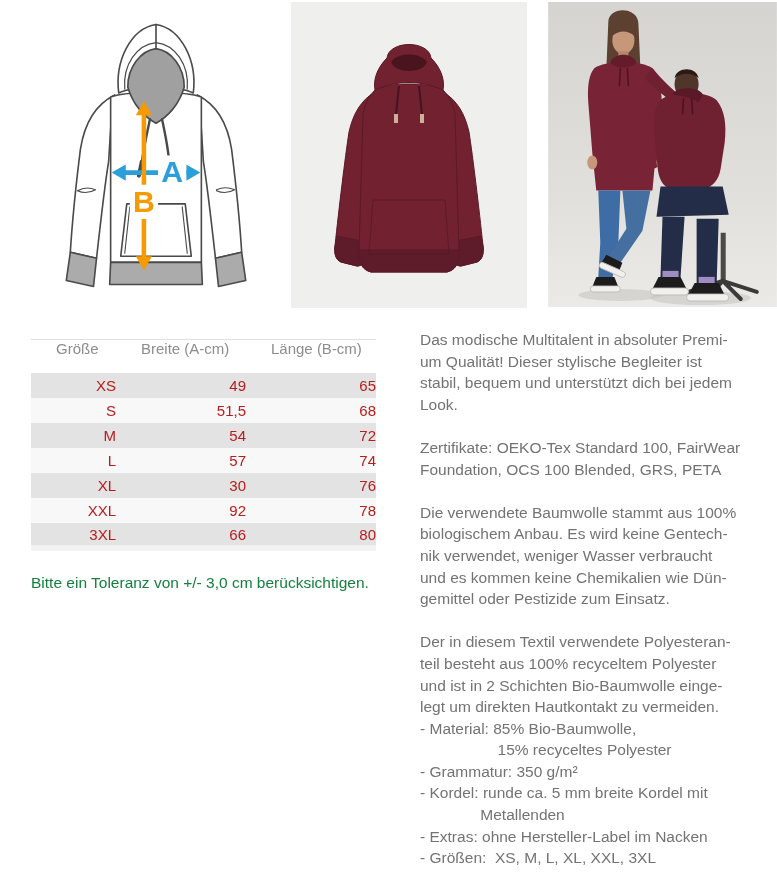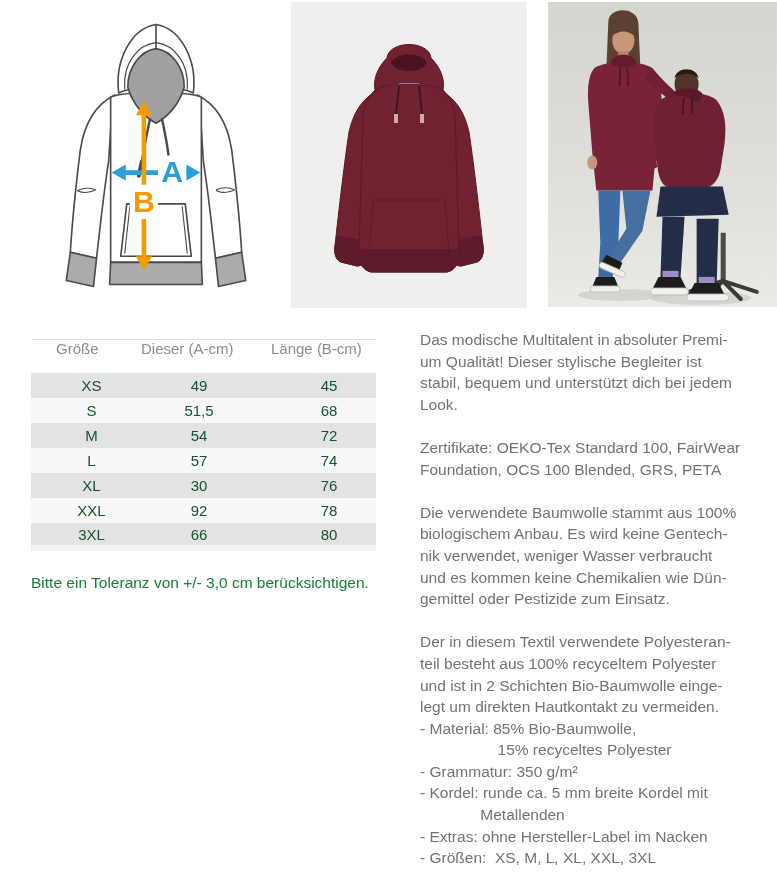--- a/index.html
+++ b/index.html
@@ -22,21 +22,21 @@
     border-collapse: collapse; table-layout: fixed;
     border-top: 1px solid #e1e1e1;
     border-bottom: 6px solid #f2f2f2;
     font-size: 15px;
   }
   #size-table th {
     font-weight: 400; color: #8d8d8d; text-align: left;
     padding: 0 0 16px 25px; height: 28px; background: #ffffff;
   }
   #size-table td {
-    color: #14532d; text-align: center;
+    color: #b91c1c; text-align: right;
     padding: 0 0 0 36px; height: 25px;
   }
   #size-table tbody tr:nth-child(odd)  { background: #e3e3e3; }
   #size-table tbody tr:nth-child(even) { background: #f8f8f8; }
 
   .tolerance {
     position: absolute; left: 31px; top: 574px; margin: 0;
     font-size: 15.5px; color: #15803d;
   }
 
@@ -187,29 +187,29 @@
 
 <table id="size-table">
   <colgroup>
       <col style="width:85px">
       <col style="width:130px">
       <col style="width:130px">
     </colgroup>
   <thead>
       <tr>
         <th>Größe</th>
-        <th>Dieser (A-cm)</th>
+        <th>Breite (A-cm)</th>
         <th>Länge (B-cm)</th>
       </tr>
     </thead>
   <tbody>
       <tr>
         <td>XS</td>
         <td>49</td>
-        <td>45</td>
+        <td>65</td>
       </tr>
       <tr>
         <td>S</td>
         <td>51,5</td>
         <td>68</td>
       </tr>
       <tr>
         <td>M</td>
         <td>54</td>
         <td>72</td>

